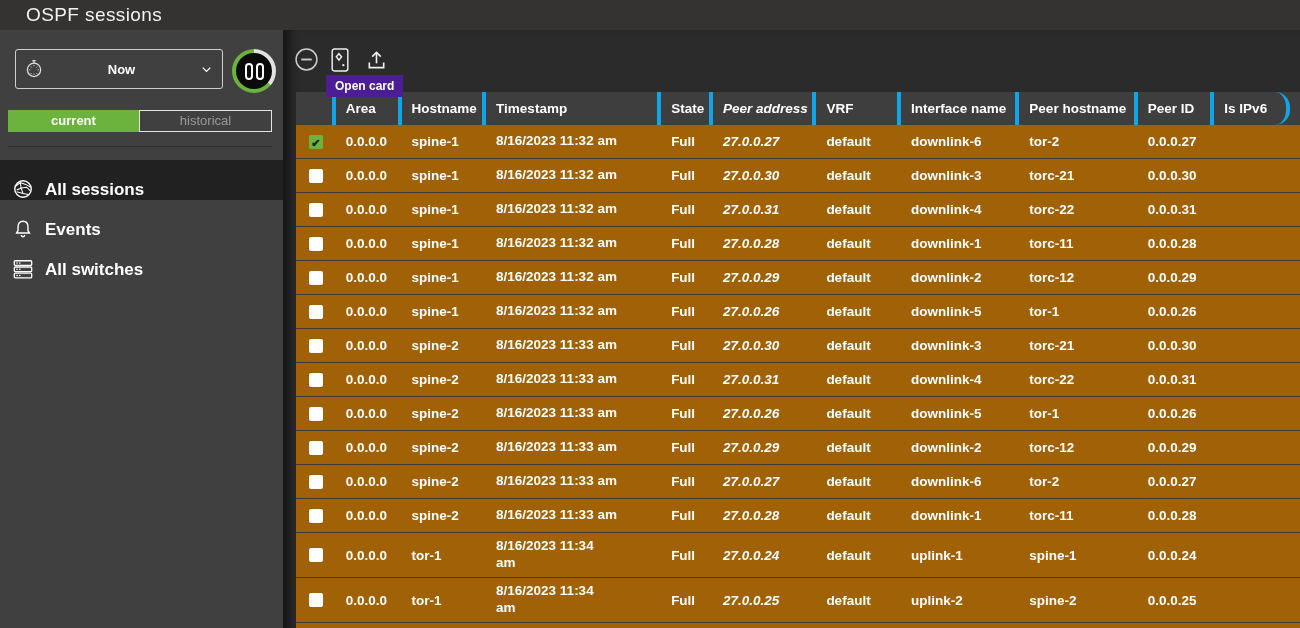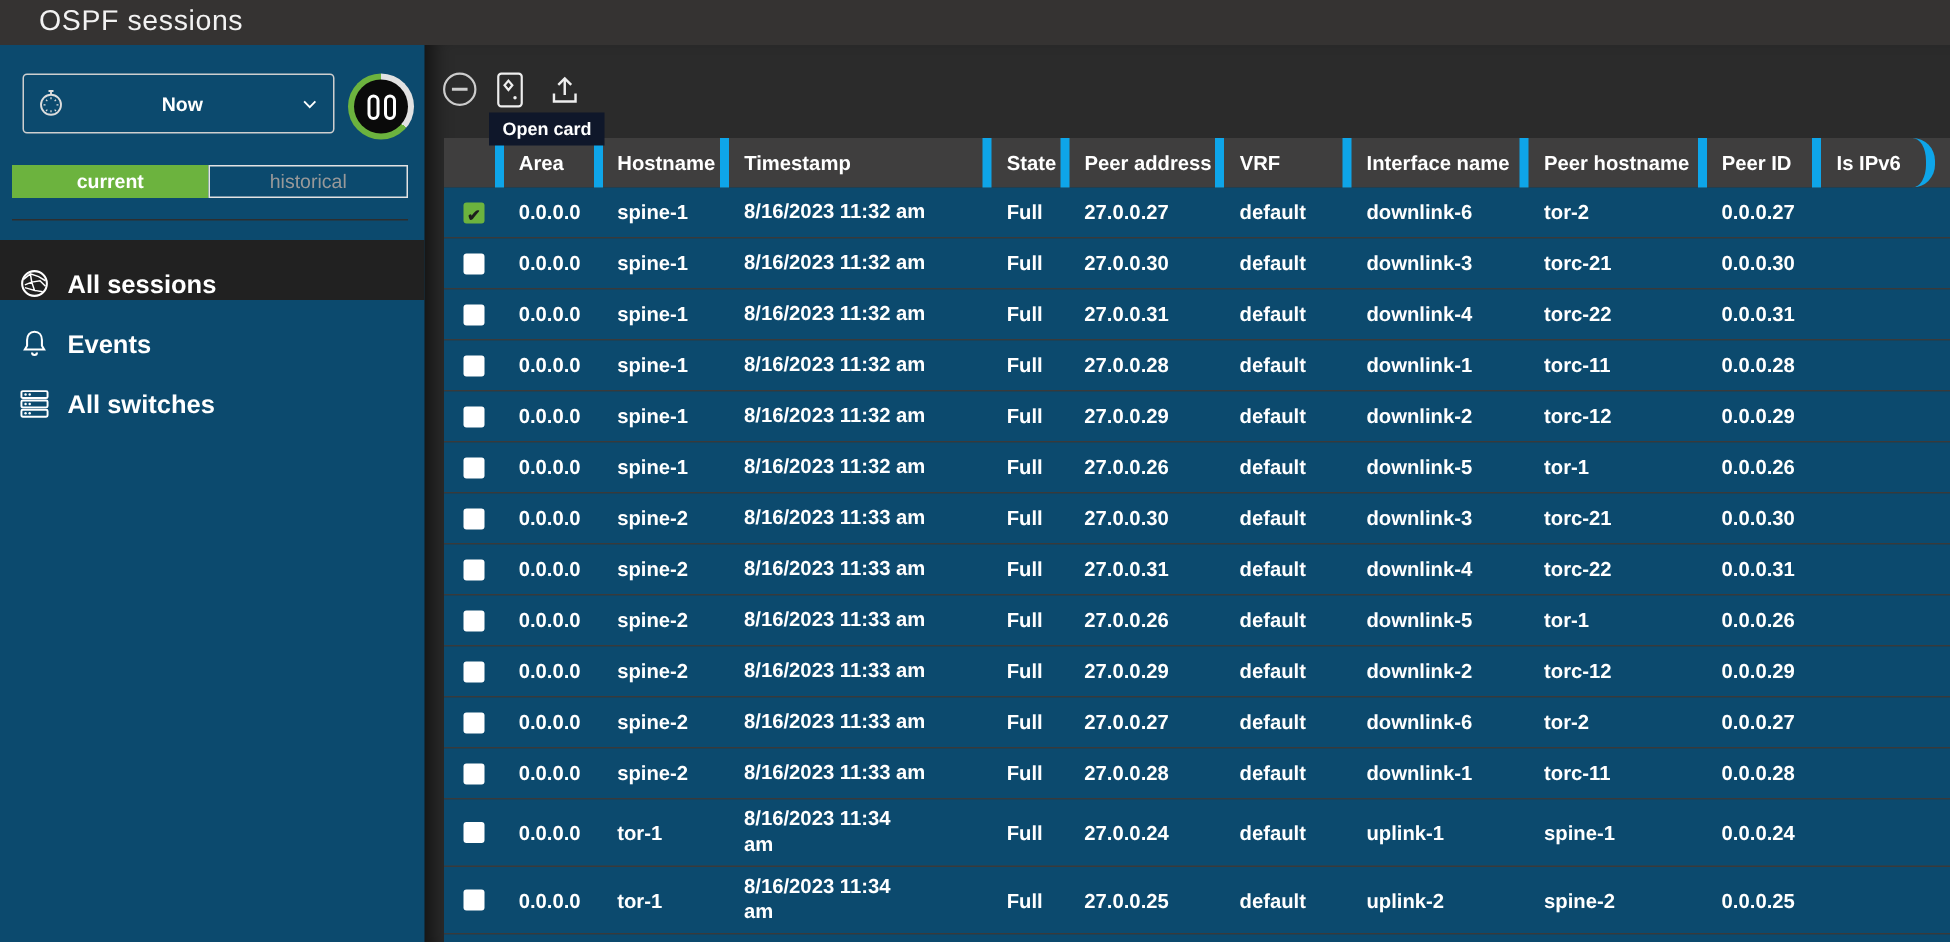--- a/index.html
+++ b/index.html
@@ -7,21 +7,21 @@
     font-family:"Liberation Sans", sans-serif; color:#fff; }
 
   
   .titlebar { position:absolute; left:0; top:0; width:1300px; height:30px;
     background:#353332; z-index:3; }
   .titlebar h1 { font-size:19px; font-weight:400; color:#f2f2f2;
     line-height:30px; padding-left:26px; letter-spacing:.4px; }
 
   
   .sidebar { position:absolute; left:0; top:30px; width:283px; height:598px;
-    background:#0c4a6e; z-index:2; }
+    background:#404040; z-index:2; }
   .dropdown { position:absolute; left:15px; top:19px; width:208px; height:40px;
     border:1px solid #cfcfcf; border-radius:3px; display:flex; align-items:center;
     cursor:pointer; }
   .dropdown .val { flex:1; text-align:center; font-size:13px; font-weight:bold; color:#fff; }
   .dropdown svg { flex:0 0 auto; }
   .dd-clock { margin-left:8px; }
   .dd-chev { margin-right:8px; }
 
   .pause-btn { position:absolute; left:232px; top:19px; width:44px; height:44px;
     border-radius:50%; cursor:pointer;
@@ -49,41 +49,41 @@
 
   
   .main { position:absolute; left:283px; top:30px; width:1017px; height:598px;
     background:#2b2b2b; box-shadow:inset 14px 0 12px -8px rgba(0,0,0,.55); }
 
   .toolbar-icon { position:absolute; cursor:pointer; }
   .ti-collapse { left:11px; top:17px; }
   .ti-card     { left:48px; top:18px; }
   .ti-export   { left:82px; top:18px; }
 
-  .tooltip { position:absolute; left:43px; top:45px; z-index:6; background:#0f172a;
+  .tooltip { position:absolute; left:43px; top:45px; z-index:6; background:#4c1d95;
     color:#fff; font-size:12px; font-weight:bold; padding:4px 9px; white-space:nowrap; }
 
   
   .table { position:absolute; left:13px; top:62px; width:1004px; bottom:0; z-index:1; }
   .thead { display:flex; height:33px; background:#3f3e3e; }
   .th { font-size:13.5px; font-weight:bold; color:#fff; line-height:33px;
-    padding-left:10px; border-right:6px solid #0ea5e9; overflow:hidden;
+    padding-left:10px; border-right:4px solid #0ea5e9; overflow:hidden;
     white-space:nowrap; cursor:pointer; }
   .th.col-spacer { border-right:none; cursor:default; }
 
-  .trow { display:flex; height:34px; background:#0c4a6e;
+  .trow { display:flex; height:34px; background:#a16207;
     border-bottom:1px solid #3a3a3a; }
   .trow.tall { height:45px; }
   .td { font-size:13.5px; font-weight:bold; color:#fff; padding-left:10px;
     display:flex; align-items:center; overflow:hidden; white-space:nowrap; }
   .td.col-timestamp { white-space:pre-line; line-height:1.25; }
   .td.col-check { justify-content:center; padding-left:0; }
 
   .col-check{width:40px;} .col-area{width:66px;} .col-hostname{width:85px;}
-  .col-timestamp{width:176px;} .col-state{width:52px;} .col-peer_address{width:104px;}
+  .col-timestamp{width:176px;} .col-state{width:52px;} .col-peer_address{width:104px;font-style:italic;}
   .col-vrf{width:85px;} .col-interface_name{width:119px;} .col-peer_hostname{width:119px;}
   .col-peer_id{width:77px;} .col-is_ipv6{width:76px;border-radius:15px;} .col-spacer{flex:1;}
 
   .checkbox { width:14px; height:14px; background:#fff; border-radius:2px;
     cursor:pointer; text-align:center; }
   .checkbox.checked { background:var(--green); }
   .checkbox.checked::after { content:"\2714"; font-size:11px; line-height:14px;
     color:#1d1d1d; font-weight:bold; }
 </style>
 </head>

